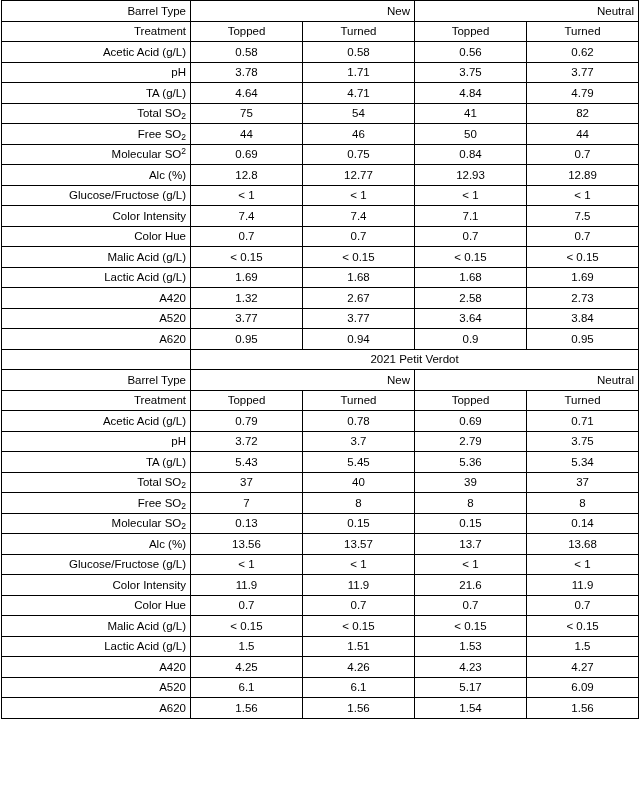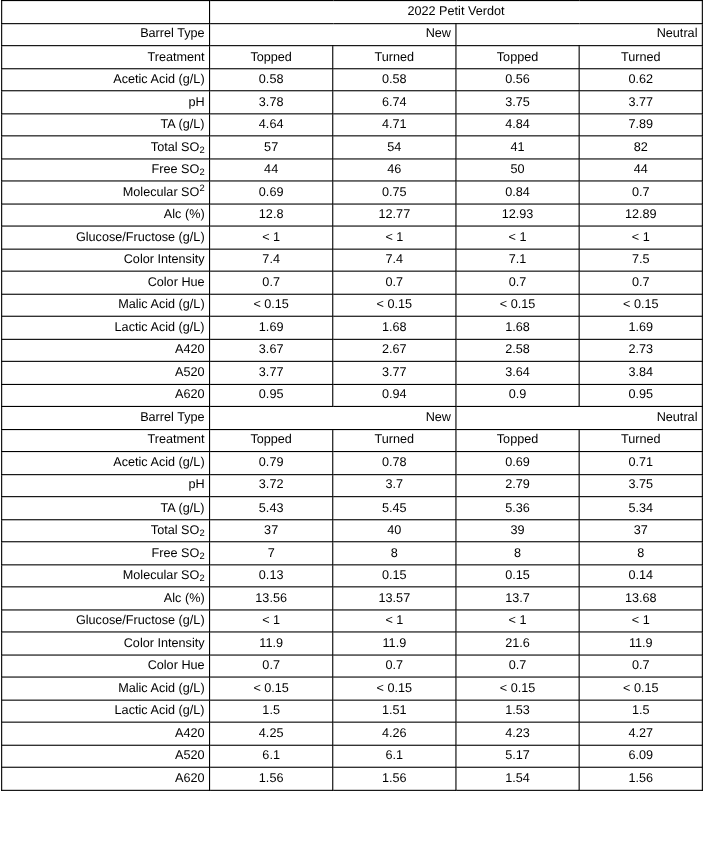--- a/index.html
+++ b/index.html
@@ -73,24 +73,20 @@
   <table class="wine">
     <colgroup>
       <col class="c-label">
       <col class="c-val">
       <col class="c-val">
       <col class="c-val">
       <col class="c-val">
     </colgroup>
     <tbody id="tbody-root">
         <tr>
-          <td class="blank"></td>
-          <td class="title" colspan="4">2022 Petit Verdot</td>
-        </tr>
-        <tr>
           <td class="label">Barrel Type</td>
           <td class="group" colspan="2">New</td>
           <td class="group" colspan="2">Neutral</td>
         </tr>
         <tr>
           <td class="label">Treatment</td>
           <td class="val">Topped</td>
           <td class="val">Turned</td>
           <td class="val">Topped</td>
           <td class="val">Turned</td>
@@ -98,34 +94,34 @@
         <tr>
           <td class="label">Acetic Acid (g/L)</td>
           <td class="val">0.58</td>
           <td class="val">0.58</td>
           <td class="val">0.56</td>
           <td class="val">0.62</td>
         </tr>
         <tr>
           <td class="label">pH</td>
           <td class="val">3.78</td>
-          <td class="val">6.74</td>
+          <td class="val">1.71</td>
           <td class="val">3.75</td>
           <td class="val">3.77</td>
         </tr>
         <tr>
           <td class="label">TA (g/L)</td>
           <td class="val">4.64</td>
           <td class="val">4.71</td>
           <td class="val">4.84</td>
-          <td class="val">7.89</td>
+          <td class="val">4.79</td>
         </tr>
         <tr>
           <td class="label">Total SO<sub>2</sub></td>
-          <td class="val">57</td>
+          <td class="val">75</td>
           <td class="val">54</td>
           <td class="val">41</td>
           <td class="val">82</td>
         </tr>
         <tr>
           <td class="label">Free SO<sub>2</sub></td>
           <td class="val">44</td>
           <td class="val">46</td>
           <td class="val">50</td>
           <td class="val">44</td>
@@ -174,40 +170,44 @@
         </tr>
         <tr>
           <td class="label">Lactic Acid (g/L)</td>
           <td class="val">1.69</td>
           <td class="val">1.68</td>
           <td class="val">1.68</td>
           <td class="val">1.69</td>
         </tr>
         <tr>
           <td class="label">A420</td>
-          <td class="val">3.67</td>
+          <td class="val">1.32</td>
           <td class="val">2.67</td>
           <td class="val">2.58</td>
           <td class="val">2.73</td>
         </tr>
         <tr>
           <td class="label">A520</td>
           <td class="val">3.77</td>
           <td class="val">3.77</td>
           <td class="val">3.64</td>
           <td class="val">3.84</td>
         </tr>
         <tr>
           <td class="label">A620</td>
           <td class="val">0.95</td>
           <td class="val">0.94</td>
           <td class="val">0.9</td>
           <td class="val">0.95</td>
         </tr>
         <tr>
+          <td class="blank"></td>
+          <td class="title" colspan="4">2021 Petit Verdot</td>
+        </tr>
+        <tr>
           <td class="label">Barrel Type</td>
           <td class="group" colspan="2">New</td>
           <td class="group" colspan="2">Neutral</td>
         </tr>
         <tr>
           <td class="label">Treatment</td>
           <td class="val">Topped</td>
           <td class="val">Turned</td>
           <td class="val">Topped</td>
           <td class="val">Turned</td>

